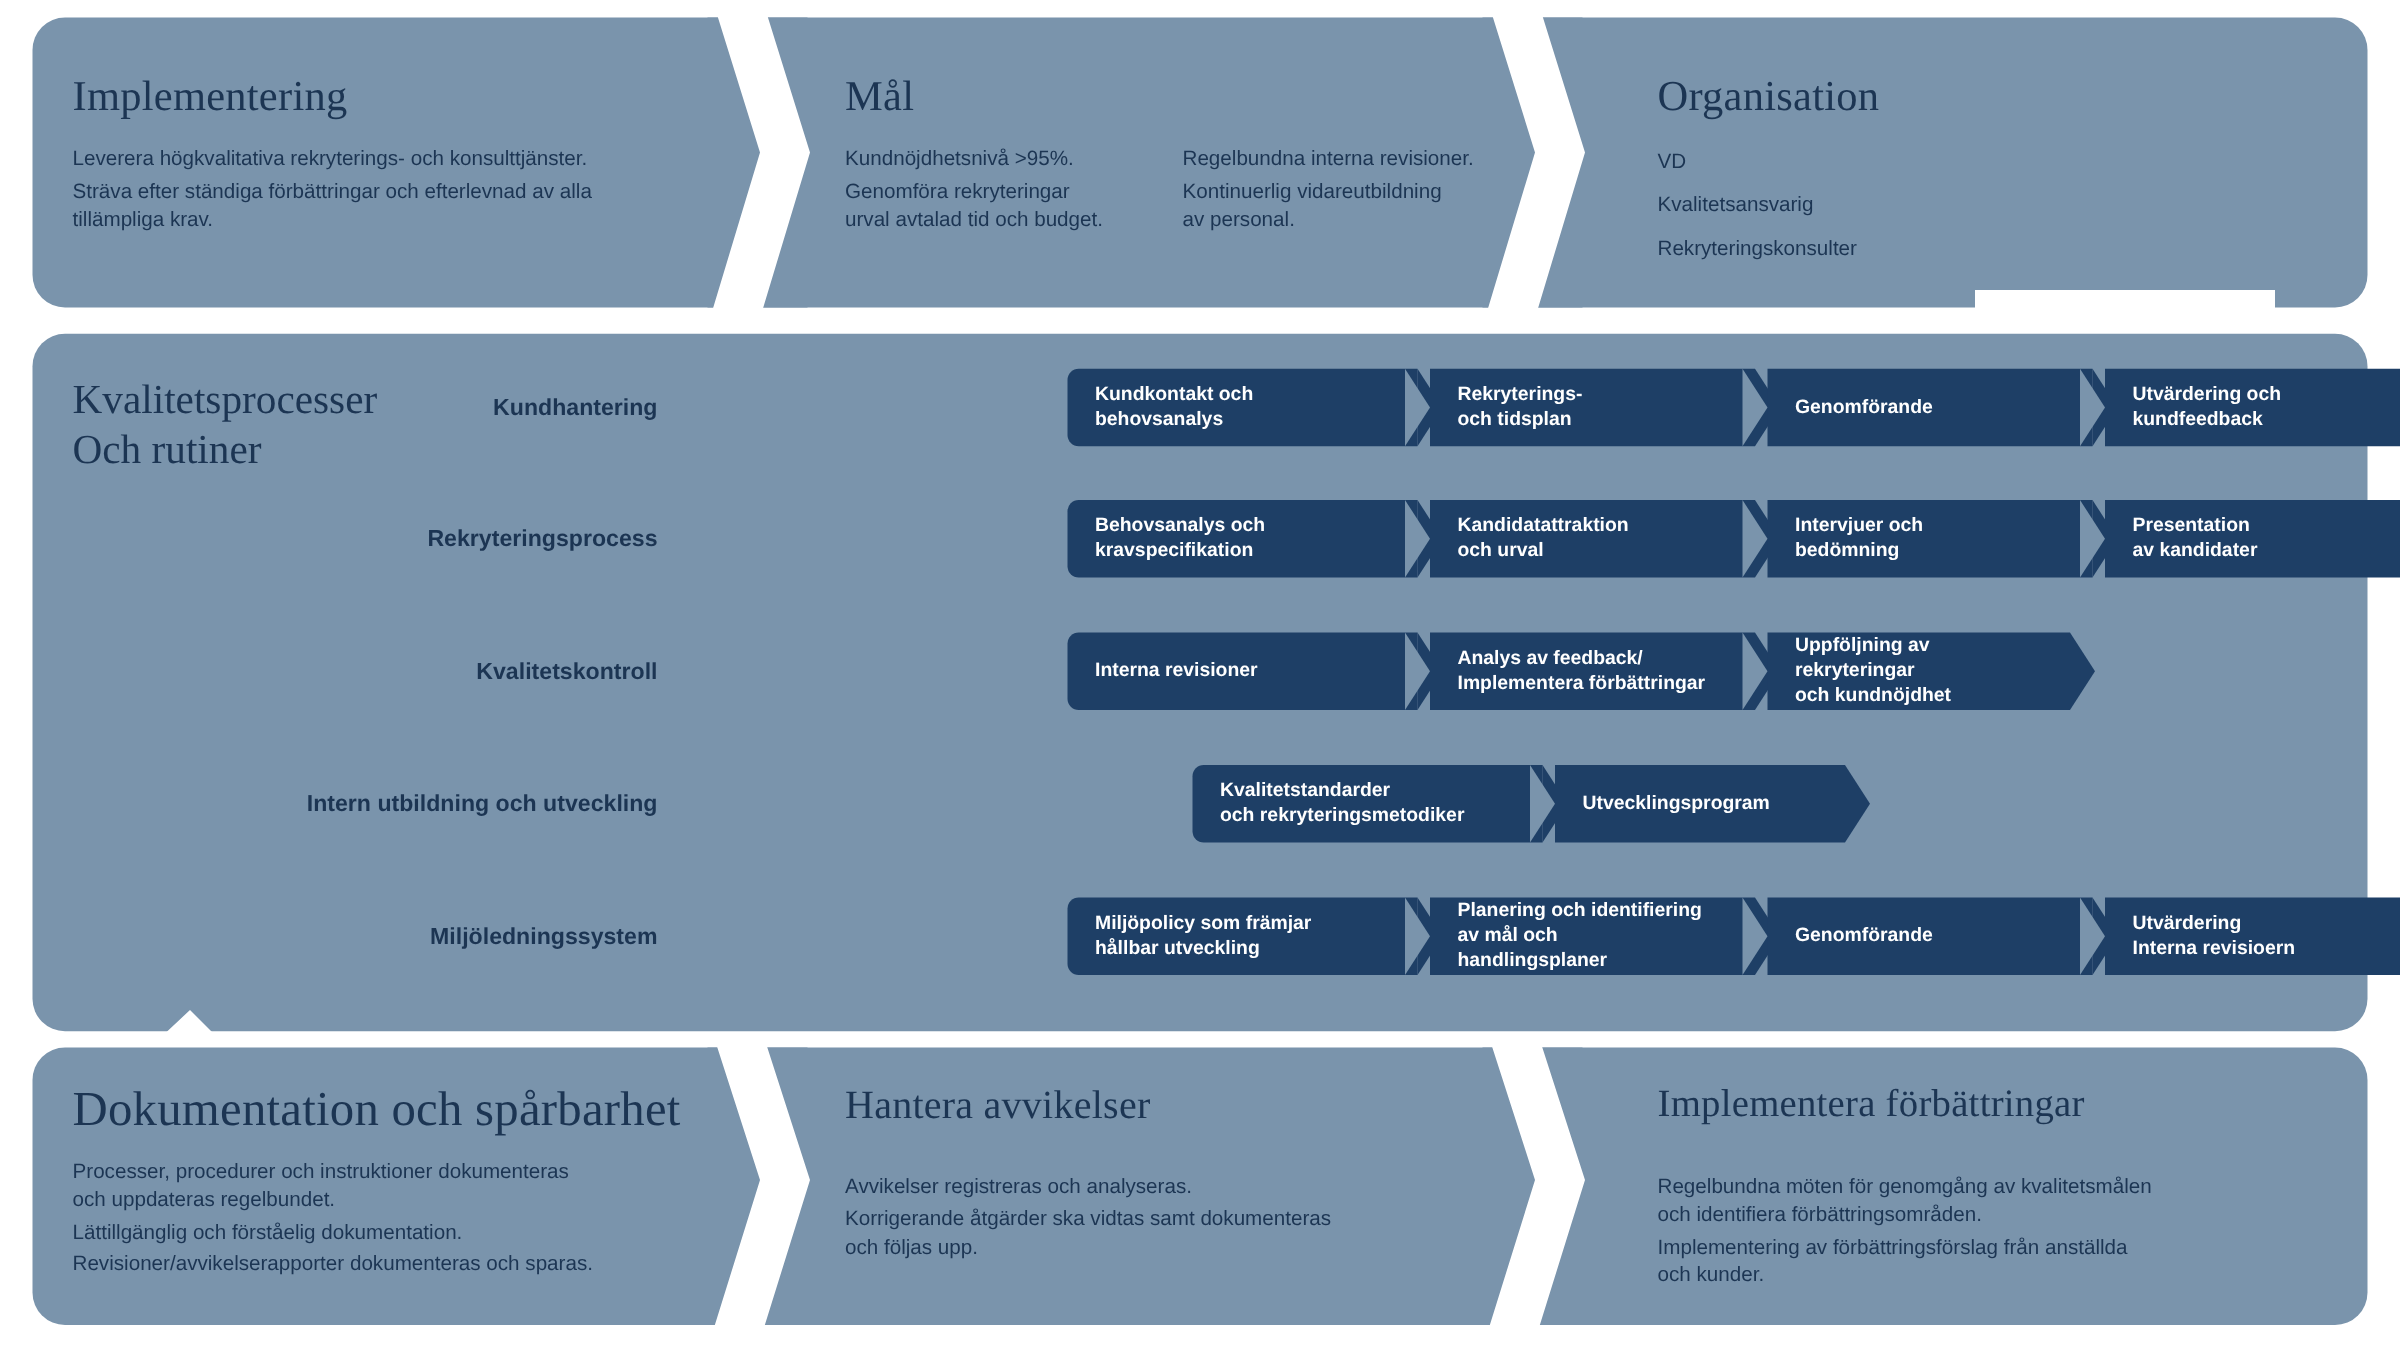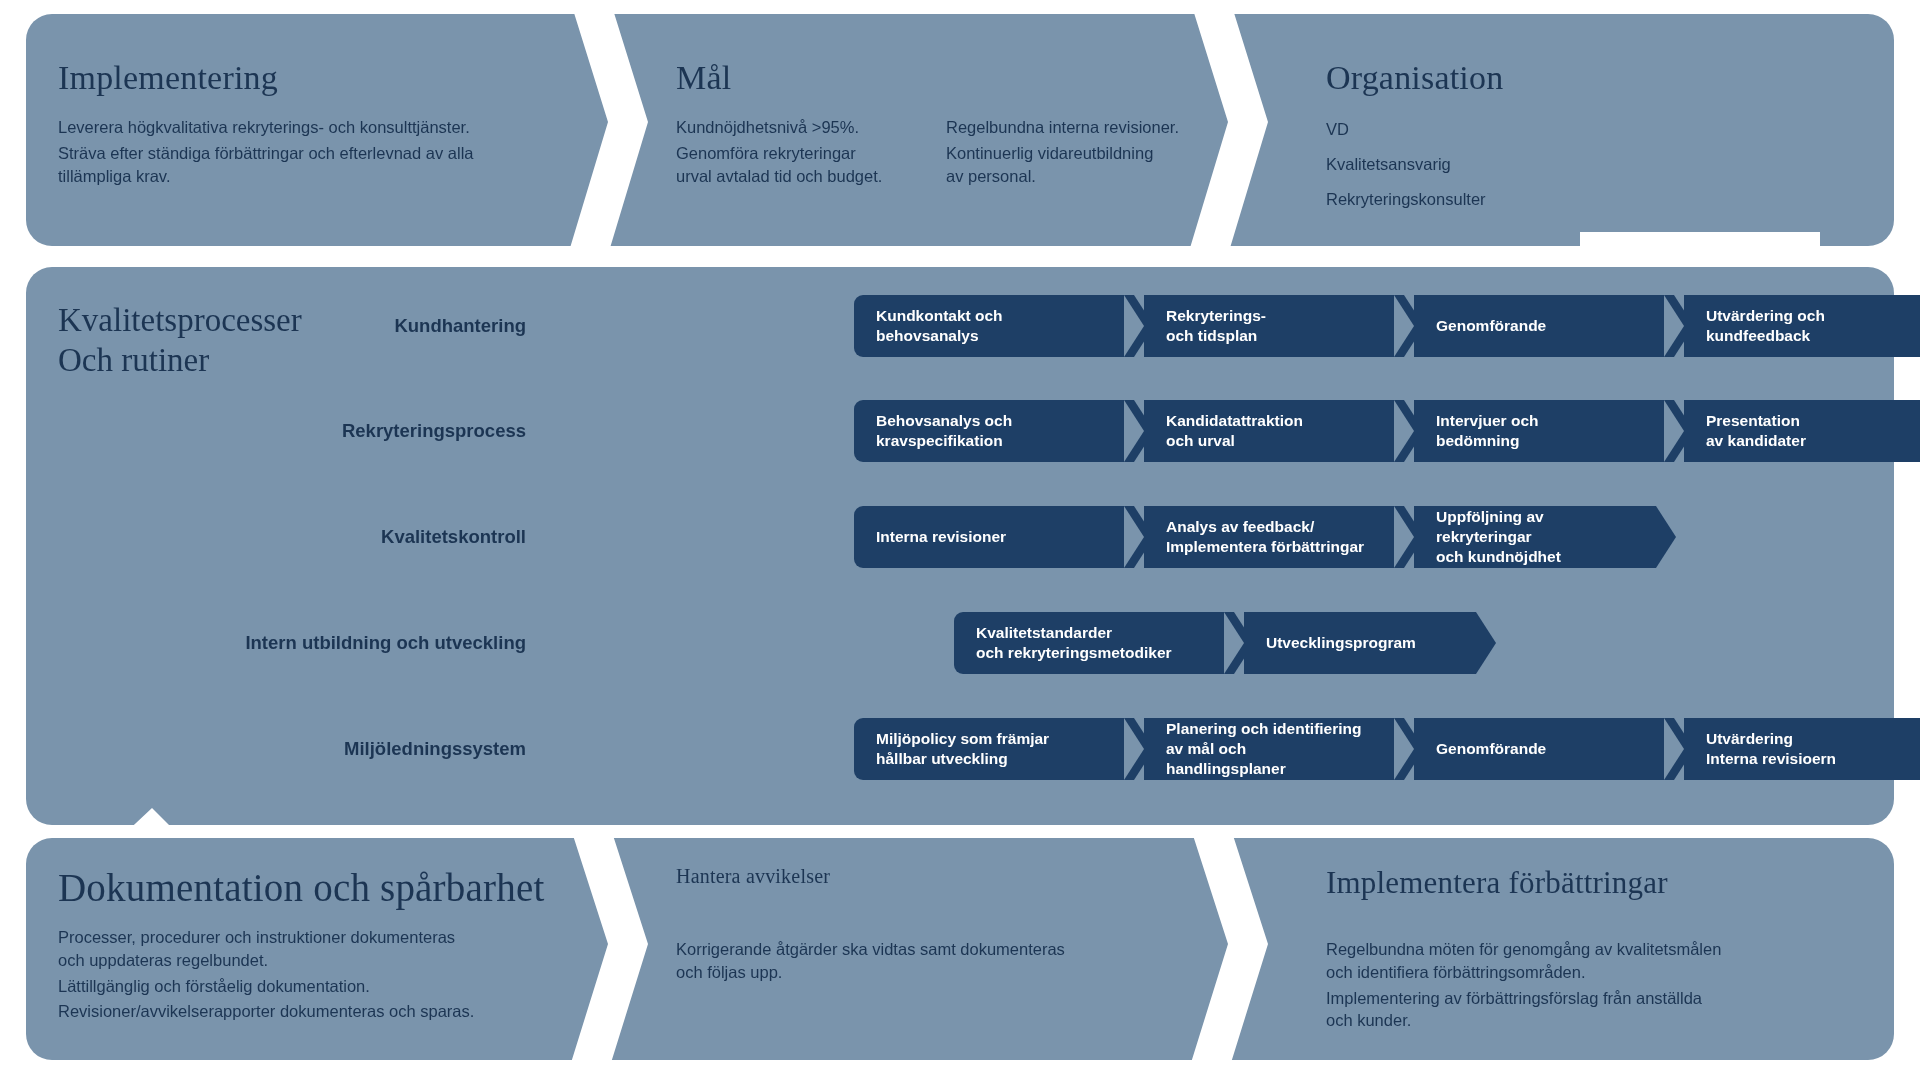--- a/index.html
+++ b/index.html
@@ -292,22 +292,23 @@
         <div class="panel-line" style="white-space:pre-line;">Processer, procedurer och instruktioner dokumenteras
 och uppdateras regelbundet.</div>
         <div class="panel-line" style="white-space:pre-line;">Lättillgänglig och förståelig dokumentation.</div>
         <div class="panel-line" style="white-space:pre-line;">Revisioner/avvikelserapporter dokumenteras och sparas.</div>
       </div>
     </div>
   </div>
 
   <div class="band" style="left:566px; top:838px; width:700px; height:222px;">
     <div class="band-inner">
-      <div class="panel-title" style="position:absolute; left:110px; top:27px; font-size:20px;">Hantera avvikelser</div>
+      <div class="panel-title" style="position:absolute; left:110px; top:27px; font-size:32px;">Hantera avvikelser</div>
       <div style="position:absolute; left:110px; top:100px; width:530px;">
+        <div class="panel-line" style="white-space:pre-line;">Avvikelser registreras och analyseras.</div>
         <div class="panel-line" style="white-space:pre-line;">Korrigerande åtgärder ska vidtas samt dokumenteras
 och följas upp.</div>
       </div>
     </div>
   </div>
 
   <div class="band rounded-right" style="left:1186px; top:838px; width:708px; height:222px;">
     <div class="band-inner">
       <div class="panel-title" style="position:absolute; left:140px; top:27px; font-size:31px;">Implementera förbättringar</div>
       <div style="position:absolute; left:140px; top:100px; width:540px;">

